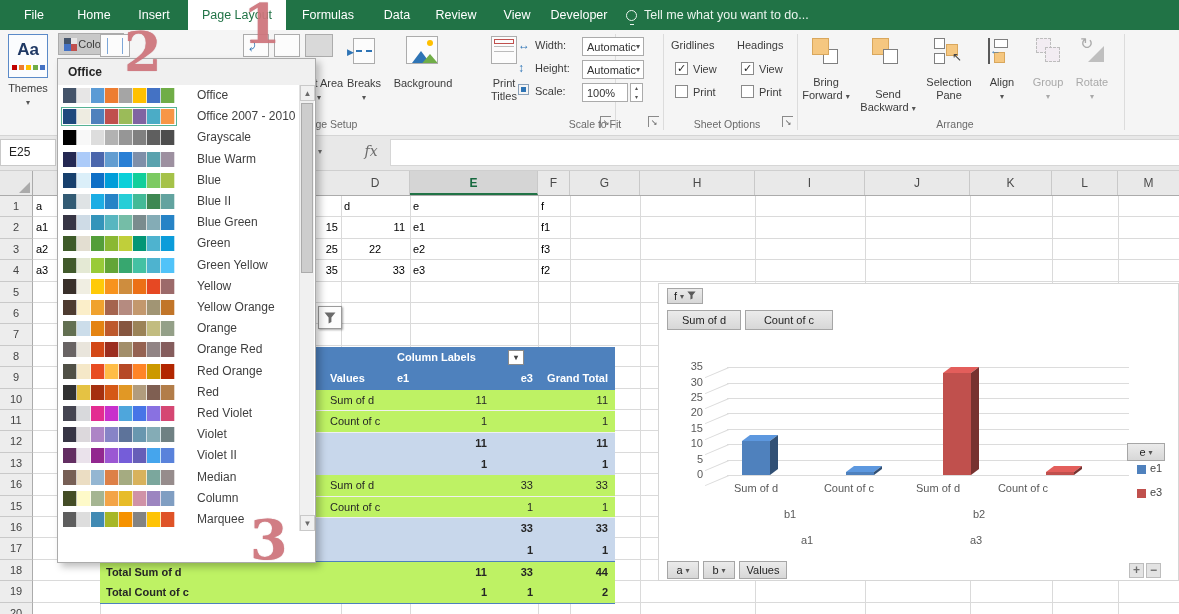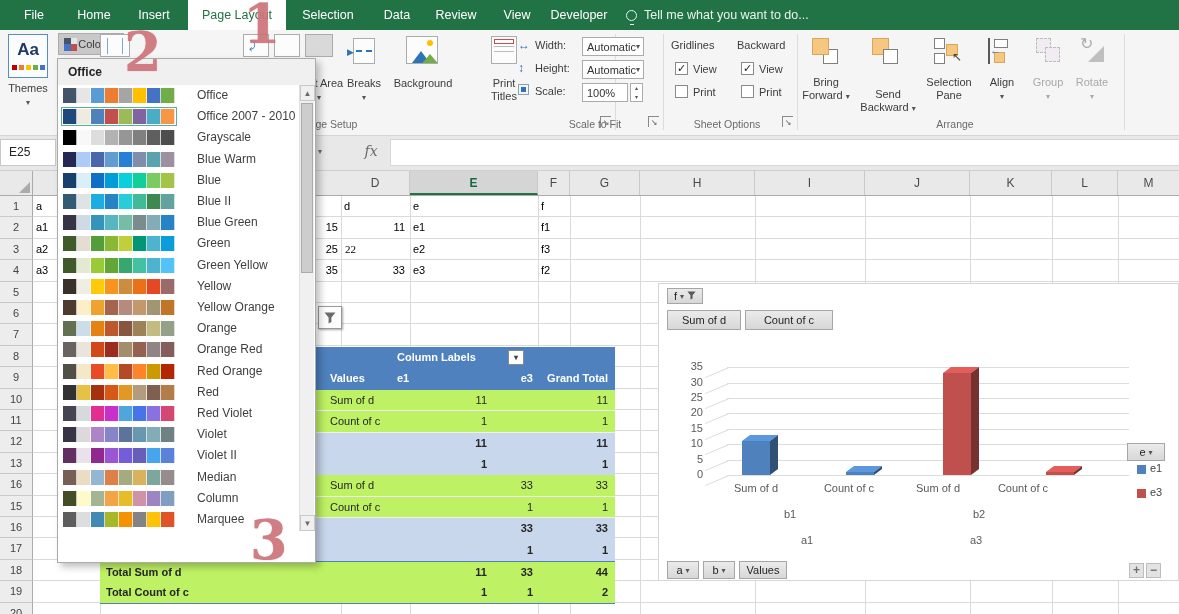--- a/index.html
+++ b/index.html
@@ -189,21 +189,21 @@
         <div class="cell" style="top: 238.8px; line-height: 21.4px; left: 36px;">a2</div>
         <div class="cell" style="top: 260.2px; line-height: 21.4px; left: 36px;">a3</div>
         <div class="cell" style="top: 196px; line-height: 21.4px; left: 344px;">d</div>
         <div class="cell" style="top: 196px; line-height: 21.4px; left: 413px;">e</div>
         <div class="cell" style="top: 196px; line-height: 21.4px; left: 541px;">f</div>
         <div class="cell" style="top: 217.4px; line-height: 21.4px; left: 278px; width: 60px; text-align: right;">15</div>
         <div class="cell" style="top: 217.4px; line-height: 21.4px; left: 345px; width: 60px; text-align: right;">11</div>
         <div class="cell" style="top: 217.4px; line-height: 21.4px; left: 413px;">e1</div>
         <div class="cell" style="top: 217.4px; line-height: 21.4px; left: 541px;">f1</div>
         <div class="cell" style="top: 238.8px; line-height: 21.4px; left: 278px; width: 60px; text-align: right;">25</div>
-        <div class="cell" style="top: 238.8px; line-height: 21.4px; left: 345px; width: 60px; text-align: left; font-family: Liberation Serif, serif;">22</div>
+        <div class="cell" style="top: 238.8px; line-height: 21.4px; left: 345px; width: 60px; text-align: center;">22</div>
         <div class="cell" style="top: 238.8px; line-height: 21.4px; left: 413px;">e2</div>
         <div class="cell" style="top: 238.8px; line-height: 21.4px; left: 541px;">f3</div>
         <div class="cell" style="top: 260.2px; line-height: 21.4px; left: 278px; width: 60px; text-align: right;">35</div>
         <div class="cell" style="top: 260.2px; line-height: 21.4px; left: 345px; width: 60px; text-align: right;">33</div>
         <div class="cell" style="top: 260.2px; line-height: 21.4px; left: 413px;">e3</div>
         <div class="cell" style="top: 260.2px; line-height: 21.4px; left: 541px;">f2</div>
       </div>
     <div id="cell-filter-btn">
         <svg width="12" height="12" viewBox="0 0 11 11">
           <path d="M0.5 0.5 h10 l-3.7 4.6 v4 l-2.6 1.4 v-5.4 z" fill="#6b6b6b"></path>
@@ -370,21 +370,21 @@
     <div class="zoombtn" style="left:470px;top:279px">+</div>
     <div class="zoombtn" style="left:487px;top:279px">−</div>
   </div>
 
   <div id="tabbar">
     <div id="tabstrip">
         <div class="tab" style="left: 14px; width: 40px;">File</div>
         <div class="tab" style="left: 70px; width: 48px;">Home</div>
         <div class="tab" style="left: 130px; width: 48px;">Insert</div>
         <div class="tab active" style="left: 188px; width: 98px;">Page Layout</div>
-        <div class="tab" style="left: 298px; width: 60px;">Selection</div>
+        <div class="tab" style="left: 298px; width: 60px;">Formulas</div>
         <div class="tab" style="left: 378px; width: 38px;">Data</div>
         <div class="tab" style="left: 430px; width: 52px;">Review</div>
         <div class="tab" style="left: 498px; width: 38px;">View</div>
         <div class="tab" style="left: 548px; width: 62px;">Developer</div>
       </div>
     <div id="tellme">
       <span class="bulb"></span>
       <span>Tell me what you want to do...</span>
     </div>
   </div>
@@ -472,21 +472,21 @@
     <div class="abs" style="left:630px;top:53px;width:13px;height:19px;border:1px solid #ABABAB;background:#fff;font-size:6px;color:#555;text-align:center;line-height:9px">▴<br>▾</div>
     <div class="grouplabel" style="left:545px;width:100px">Scale to Fit</div>
     <div class="launcher" style="left:648px">↘</div>
     <div class="rdiv" style="left:663px"></div>
 
     <div class="abs rlabel" style="left:671px;top:9px">Gridlines</div>
     <div class="cb" style="left:675px;top:32px">✓</div>
     <div class="abs rlabel" style="left:693px;top:33px">View</div>
     <div class="cb" style="left:675px;top:55px"></div>
     <div class="abs rlabel" style="left:693px;top:56px">Print</div>
-    <div class="abs rlabel" style="left:737px;top:9px">Backward</div>
+    <div class="abs rlabel" style="left:737px;top:9px">Headings</div>
     <div class="cb" style="left:741px;top:32px">✓</div>
     <div class="abs rlabel" style="left:759px;top:33px">View</div>
     <div class="cb" style="left:741px;top:55px"></div>
     <div class="abs rlabel" style="left:759px;top:56px">Print</div>
     <div class="grouplabel" style="left:677px;width:100px">Sheet Options</div>
     <div class="launcher" style="left:782px">↘</div>
     <div class="rdiv" style="left:797px"></div>
 
     <div class="arricon" style="left:812px;top:8px">
         <span class="sq" style="left:11px;top:11px;width:15px;height:15px"></span>

